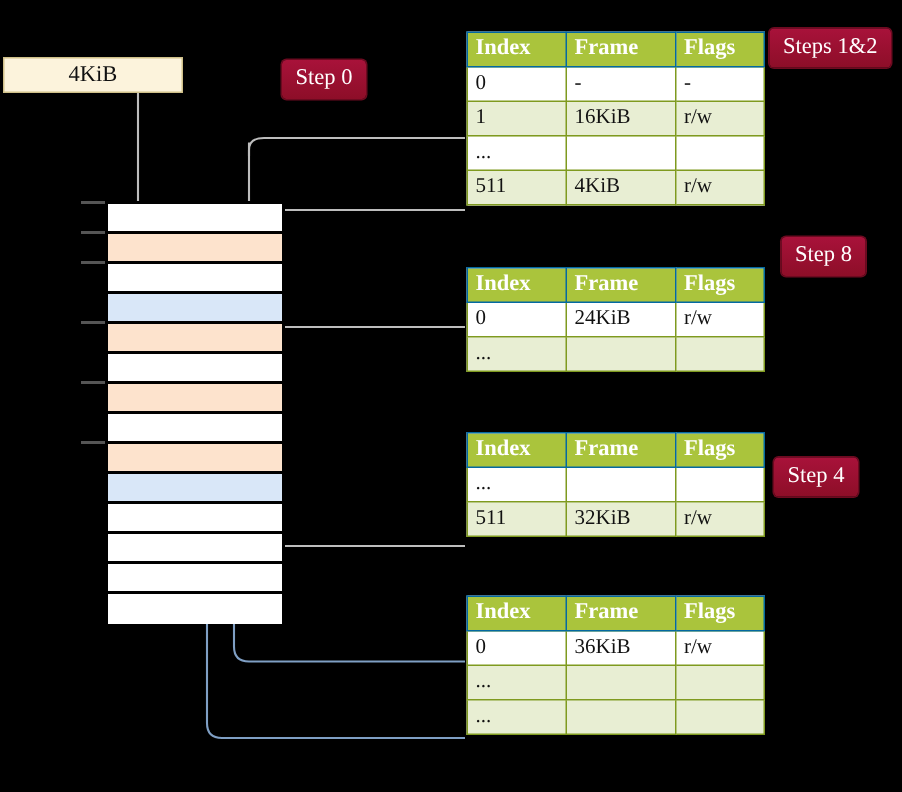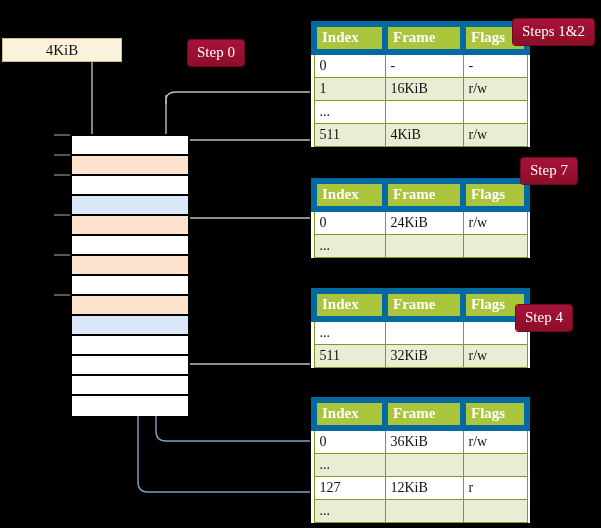--- a/index.html
+++ b/index.html
@@ -62,21 +62,21 @@
     height:17px;
     vertical-align:middle;
     font-weight:normal;
     white-space:nowrap;
   }
   .ptable thead th{
     background:#aac43c;
     color:#fff;
     font-weight:bold;
     font-size:15px;
-    border:6px solid #0369a1;
+    border:1px solid #0369a1;
   }
   .ptable tr.alt td{background:#e8eed3;}
   .ptable td.hl{background:#fbf7a8;}
   .c-idx{width:55px;}
   .c-frm{width:62px;}
   .c-flg{width:48px;}
 
   
   #wires{position:absolute;left:0;top:0;width:601px;height:528px;
          pointer-events:none;}
@@ -232,34 +232,29 @@
           <tr>
             <td class="c-idx">0</td>
             <td class="c-frm">36KiB</td>
             <td class="c-flg">r/w</td>
           </tr>
           <tr class="alt">
             <td class="c-idx">...</td>
             <td class="c-frm"></td>
             <td class="c-flg"></td>
           </tr>
-          <tr>
-            <td class="c-idx">127</td>
-            <td class="c-frm">12KiB</td>
-            <td class="c-flg">r</td>
-          </tr>
           <tr class="alt">
             <td class="c-idx">...</td>
             <td class="c-frm"></td>
             <td class="c-flg"></td>
           </tr>
         </tbody>
       </table>
     </div>
 
   <div id="badges-host">
       <div class="badge" style="left: 188px; top: 40px;">Step 0</div>
       <div class="badge" style="left: 513px; top: 19px;">Steps 1&amp;2</div>
-      <div class="badge" style="left: 521px; top: 158px;">Step 7</div>
+      <div class="badge" style="left: 521px; top: 158px;">Step 8</div>
       <div class="badge" style="left: 516px; top: 265px; margin-top: 40px;">Step 4</div>
     </div>
 
 </div>
 
 </body></html>

